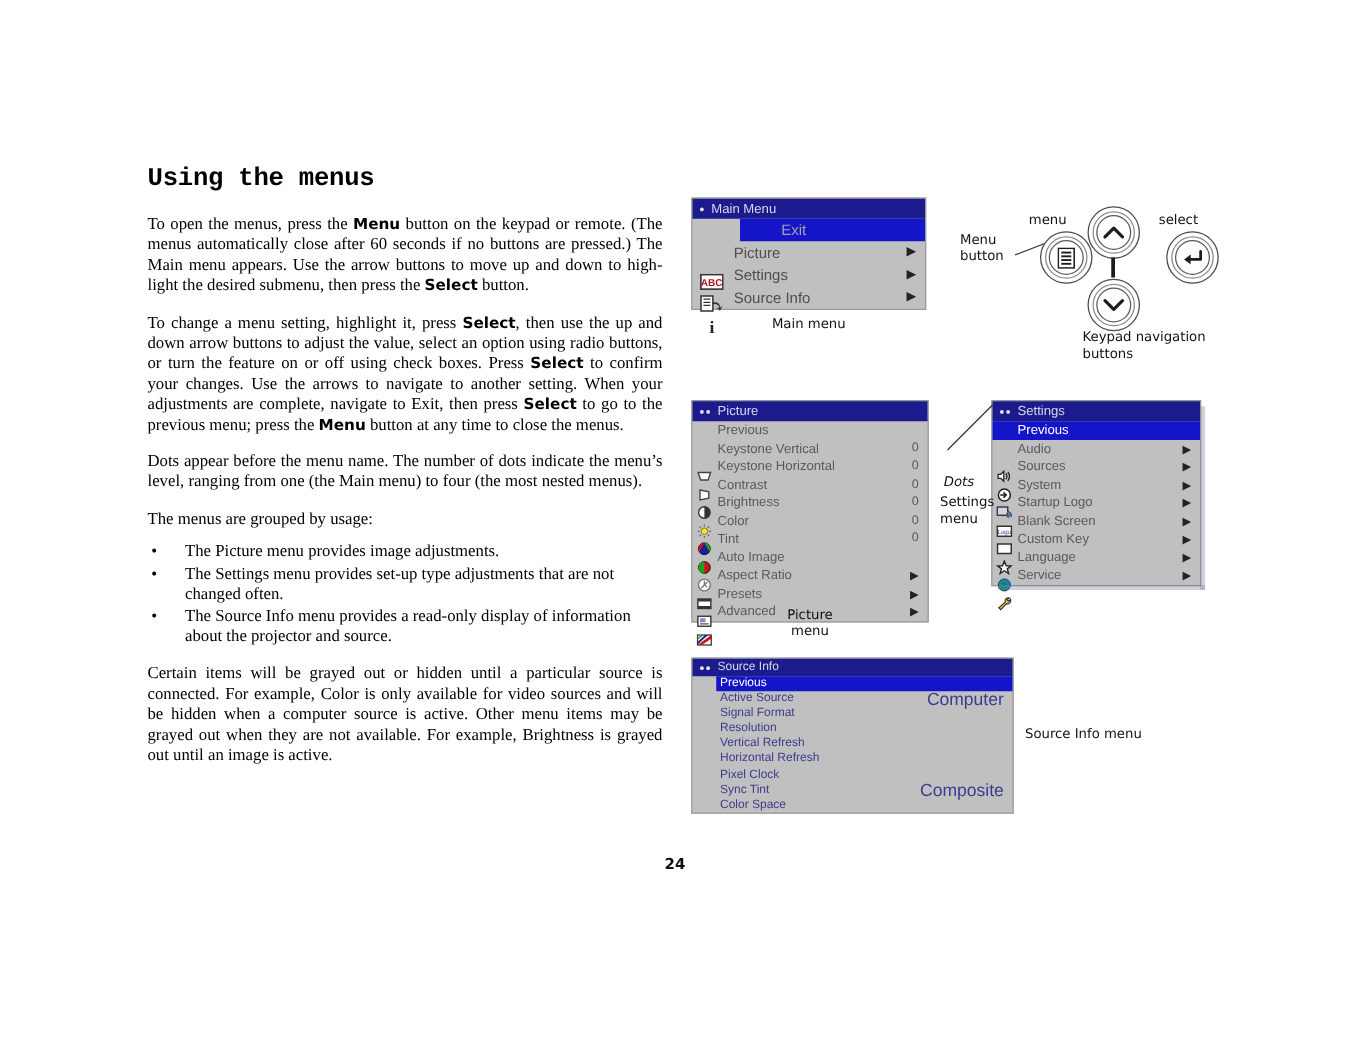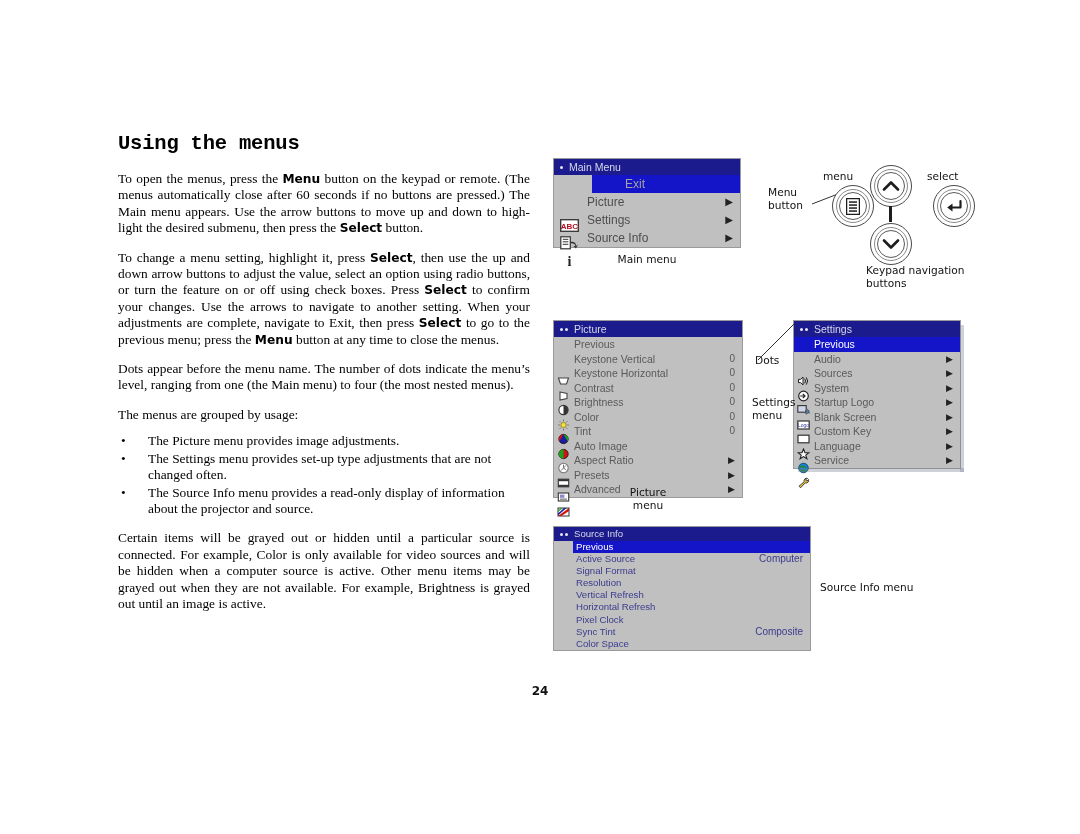--- a/index.html
+++ b/index.html
@@ -142,21 +142,21 @@
     background: rgba(120,125,150,0.35);
   }
   #settings-menu .shadow-b {
     position: absolute; left: 4px; right: -4px; bottom: -4px; height: 4px;
     background: rgba(120,125,150,0.35);
   }
   
   #sourceinfo-menu { left: 553px; top: 526px; width: 258px; }
   #sourceinfo-menu .osd-row { color: #3b3b8e; height: 12.1px; line-height: 12.1px; font-size: 9.6px; padding-left: 22px;}
   #sourceinfo-menu .osd-row.hl { background: #1414c8; color: #ffffff; margin-left: 19px; padding-left: 3px;}
-  #sourceinfo-menu .osd-row .val { color: #3b3b8e; font-size: 10px; }
+  #sourceinfo-menu .osd-row .val { color: #3b3b8e; font-size: 14px; }
   #sourceinfo-menu .osd-title { font-size: 9.6px; line-height: 12px; }
 
   
   .caption {
     position: absolute;
     font-family: "DejaVu Sans", sans-serif;
     font-size: 10.6px;
     line-height: 13px;
     color: #111;
     text-align: center;
@@ -533,21 +533,21 @@
             <svg width="13" height="12" viewBox="0 0 13 12">
               <path d="M10.6 1.4 a2.6 2.6 0 0 0 -3.4 3.3 L2 9.2 l1.6 1.6 4.6 -4.9 a2.6 2.6 0 0 0 3.3 -3.4 L10 4.1 8.6 2.8 Z" fill="#e8c23a" stroke="#333" stroke-width="0.9"></path>
             </svg>
           </span>
           <span class="lbl">Service</span>
           <span class="arw">▶</span>
         </div>
       </div>
   </div>
 
-  <div class="caption left" style="left:755px; top:354px; width:40px;">Dots</div>
+  <div class="caption left" style="left:755px; top:380px; width:40px;font-style:italic;">Dots</div>
   <svg class="leader" style="left:756px; top:322px;" width="42" height="42">
     <line x1="38" y1="2" x2="2" y2="38" stroke="#333" stroke-width="1"></line>
   </svg>
 
   <div class="caption left" style="left:752px; top:396px; width:46px;">Settings
 menu</div>
 
   <div class="osd" id="sourceinfo-menu">
     <div class="osd-title">
       <span class="leveldots">

